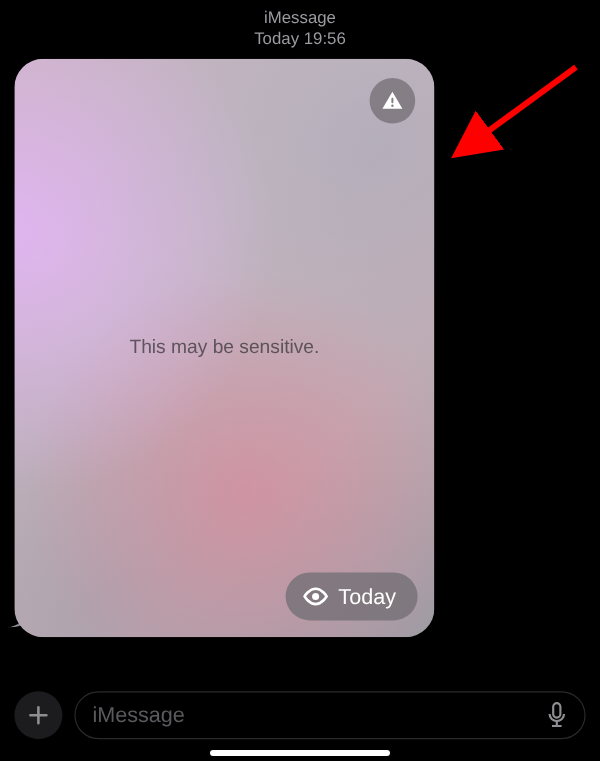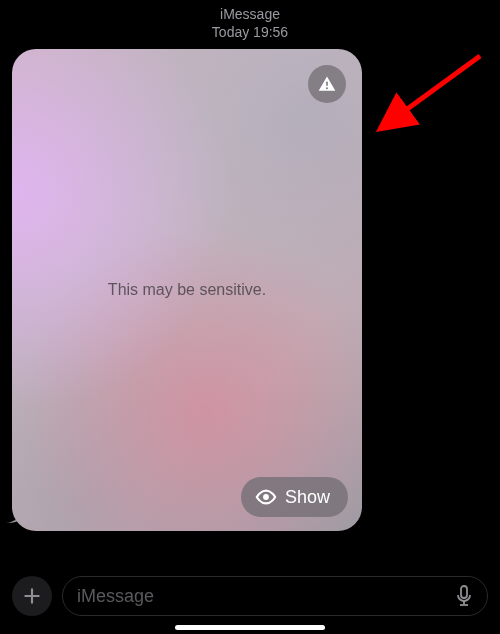--- a/index.html
+++ b/index.html
@@ -192,21 +192,21 @@
         </svg>
       </div>
 
       <div class="sensitive-text">This may be sensitive.</div>
 
       <div class="show-btn">
         <svg width="22" height="22" viewBox="0 0 24 24">
           <path d="M12 5 C6 5 2 12 2 12 s4 7 10 7 s10 -7 10 -7 S18 5 12 5 Z" fill="none" stroke="#fff" stroke-width="2.4"></path>
           <circle cx="12" cy="12" r="3.2" fill="#fff"></circle>
         </svg>
-        <span>Show</span>
+        <span>Today</span>
       </div>
 
     </div>
   </div>
 </div>
 
 <svg class="arrow" width="120" height="90" viewBox="0 0 120 90">
   <defs>
     <marker id="ahead" markerWidth="8" markerHeight="8" refX="6" refY="4" orient="auto">
       <path d="M0,0 L8,4 L0,8 Z" fill="#ff0000"></path>

